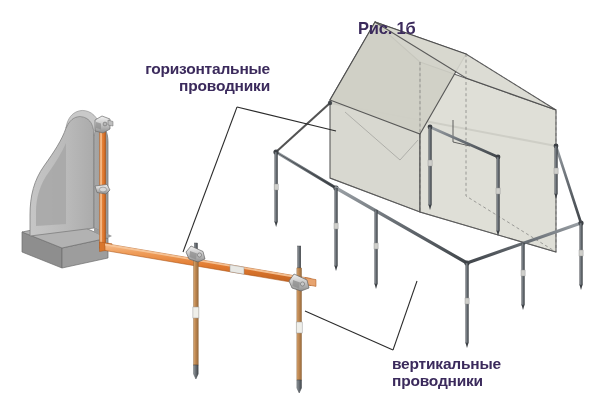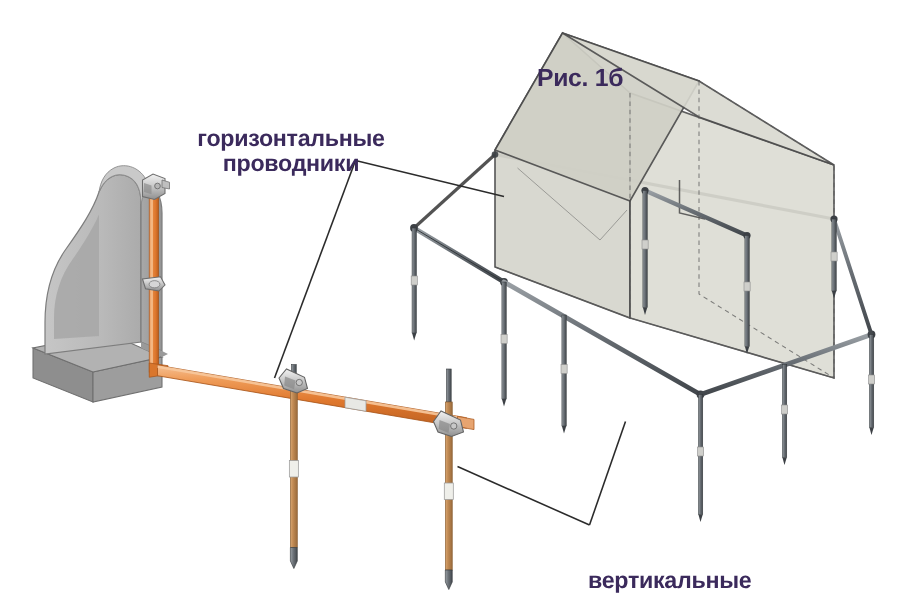--- a/index.html
+++ b/index.html
@@ -12,25 +12,24 @@
   }
   #art{position:absolute;left:0;top:0;width:600px;height:400px;}
   .lbl{
     position:absolute;
     color:#3b2a5c;
     font-weight:bold;
     font-family:"Liberation Sans","DejaVu Sans",sans-serif;
     line-height:1.12;
     white-space:pre-line;
     letter-spacing:-0.2px;
-    margin-top:24px;
   }
   #lbl-fig-1a{left:20px;top:104px;font-size:16.5px;}
   #lbl-fig-1b{left:358px;top:19px;font-size:16.5px;}
-  #lbl-horizontal{left:118px;top:60px;font-size:15.5px;text-align:center;width:152px;}
+  #lbl-horizontal{left:118px;top:60px;font-size:15.5px;text-align:right;width:152px;}
   #lbl-vertical{left:392px;top:355px;font-size:15.5px;text-align:left;width:190px;}
 </style>
 </head>
 <body>
 
 <div id="stage">
 
   <svg id="art" viewBox="0 0 600 400">
     <defs>
       <linearGradient id="gOrange" x1="0" y1="0" x2="0" y2="1">
@@ -286,15 +285,15 @@
     </g>
   </svg>
 
 
   <div class="lbl" id="lbl-fig-1b">Рис. 1б</div>
 
   <div class="lbl" id="lbl-horizontal">горизонтальные
 проводники</div>
 
   <div class="lbl" id="lbl-vertical">вертикальные
-электроды</div>
+проводники</div>
 
 </div>
 
 </body></html>

